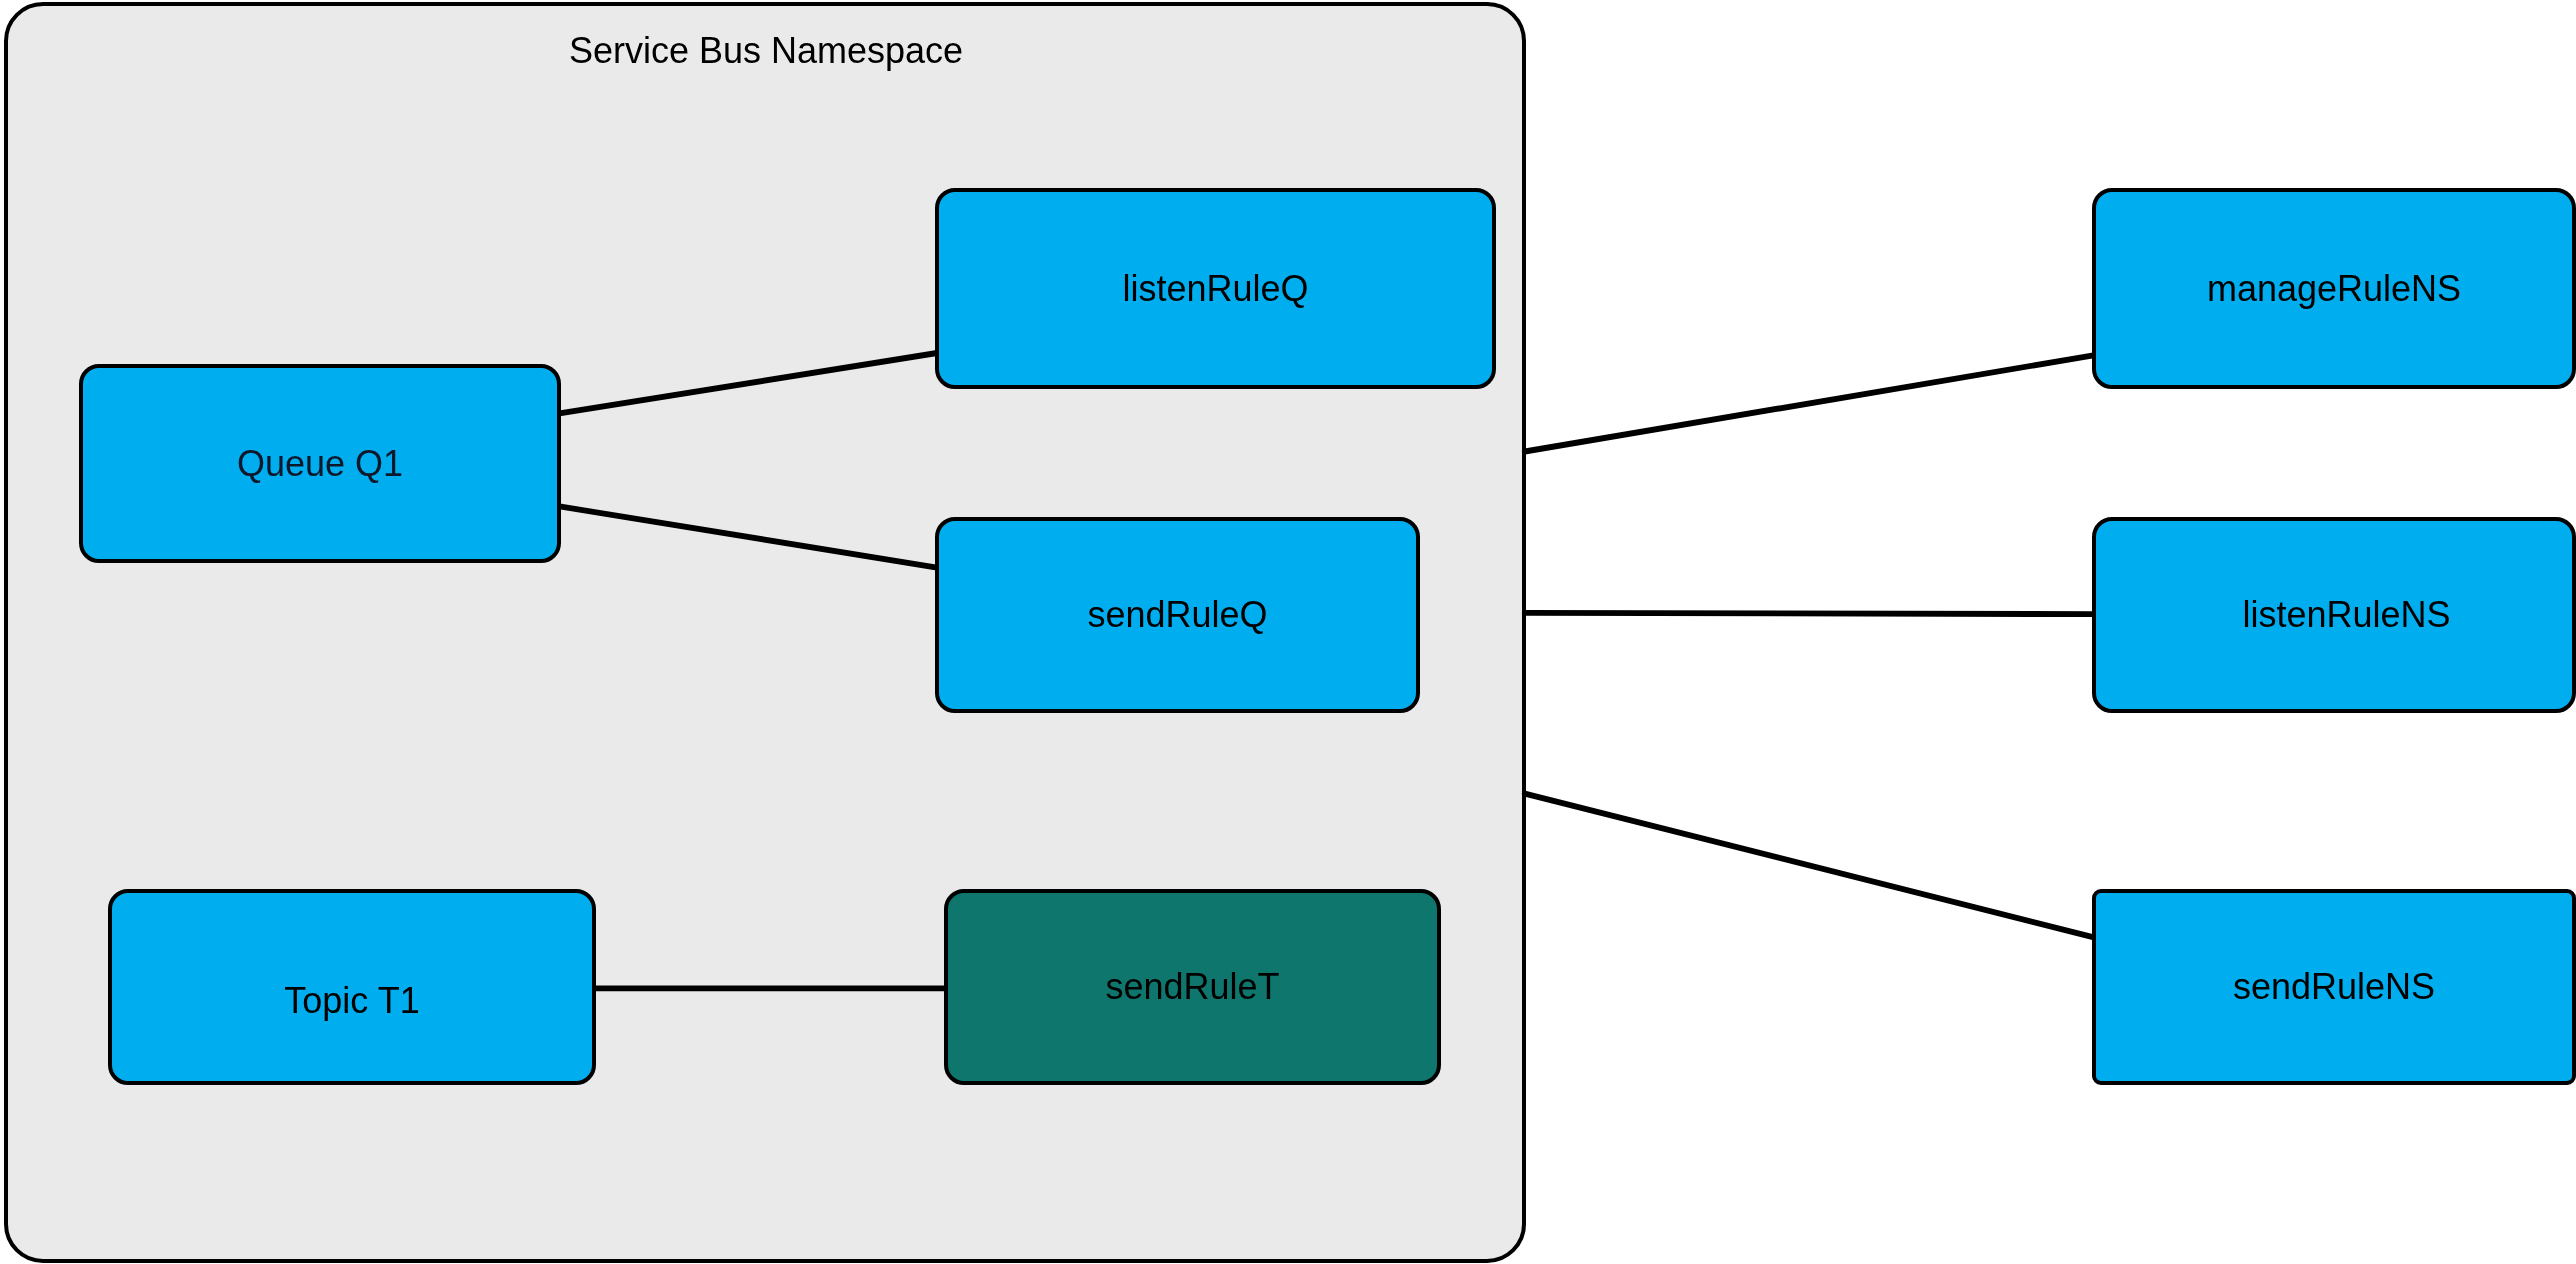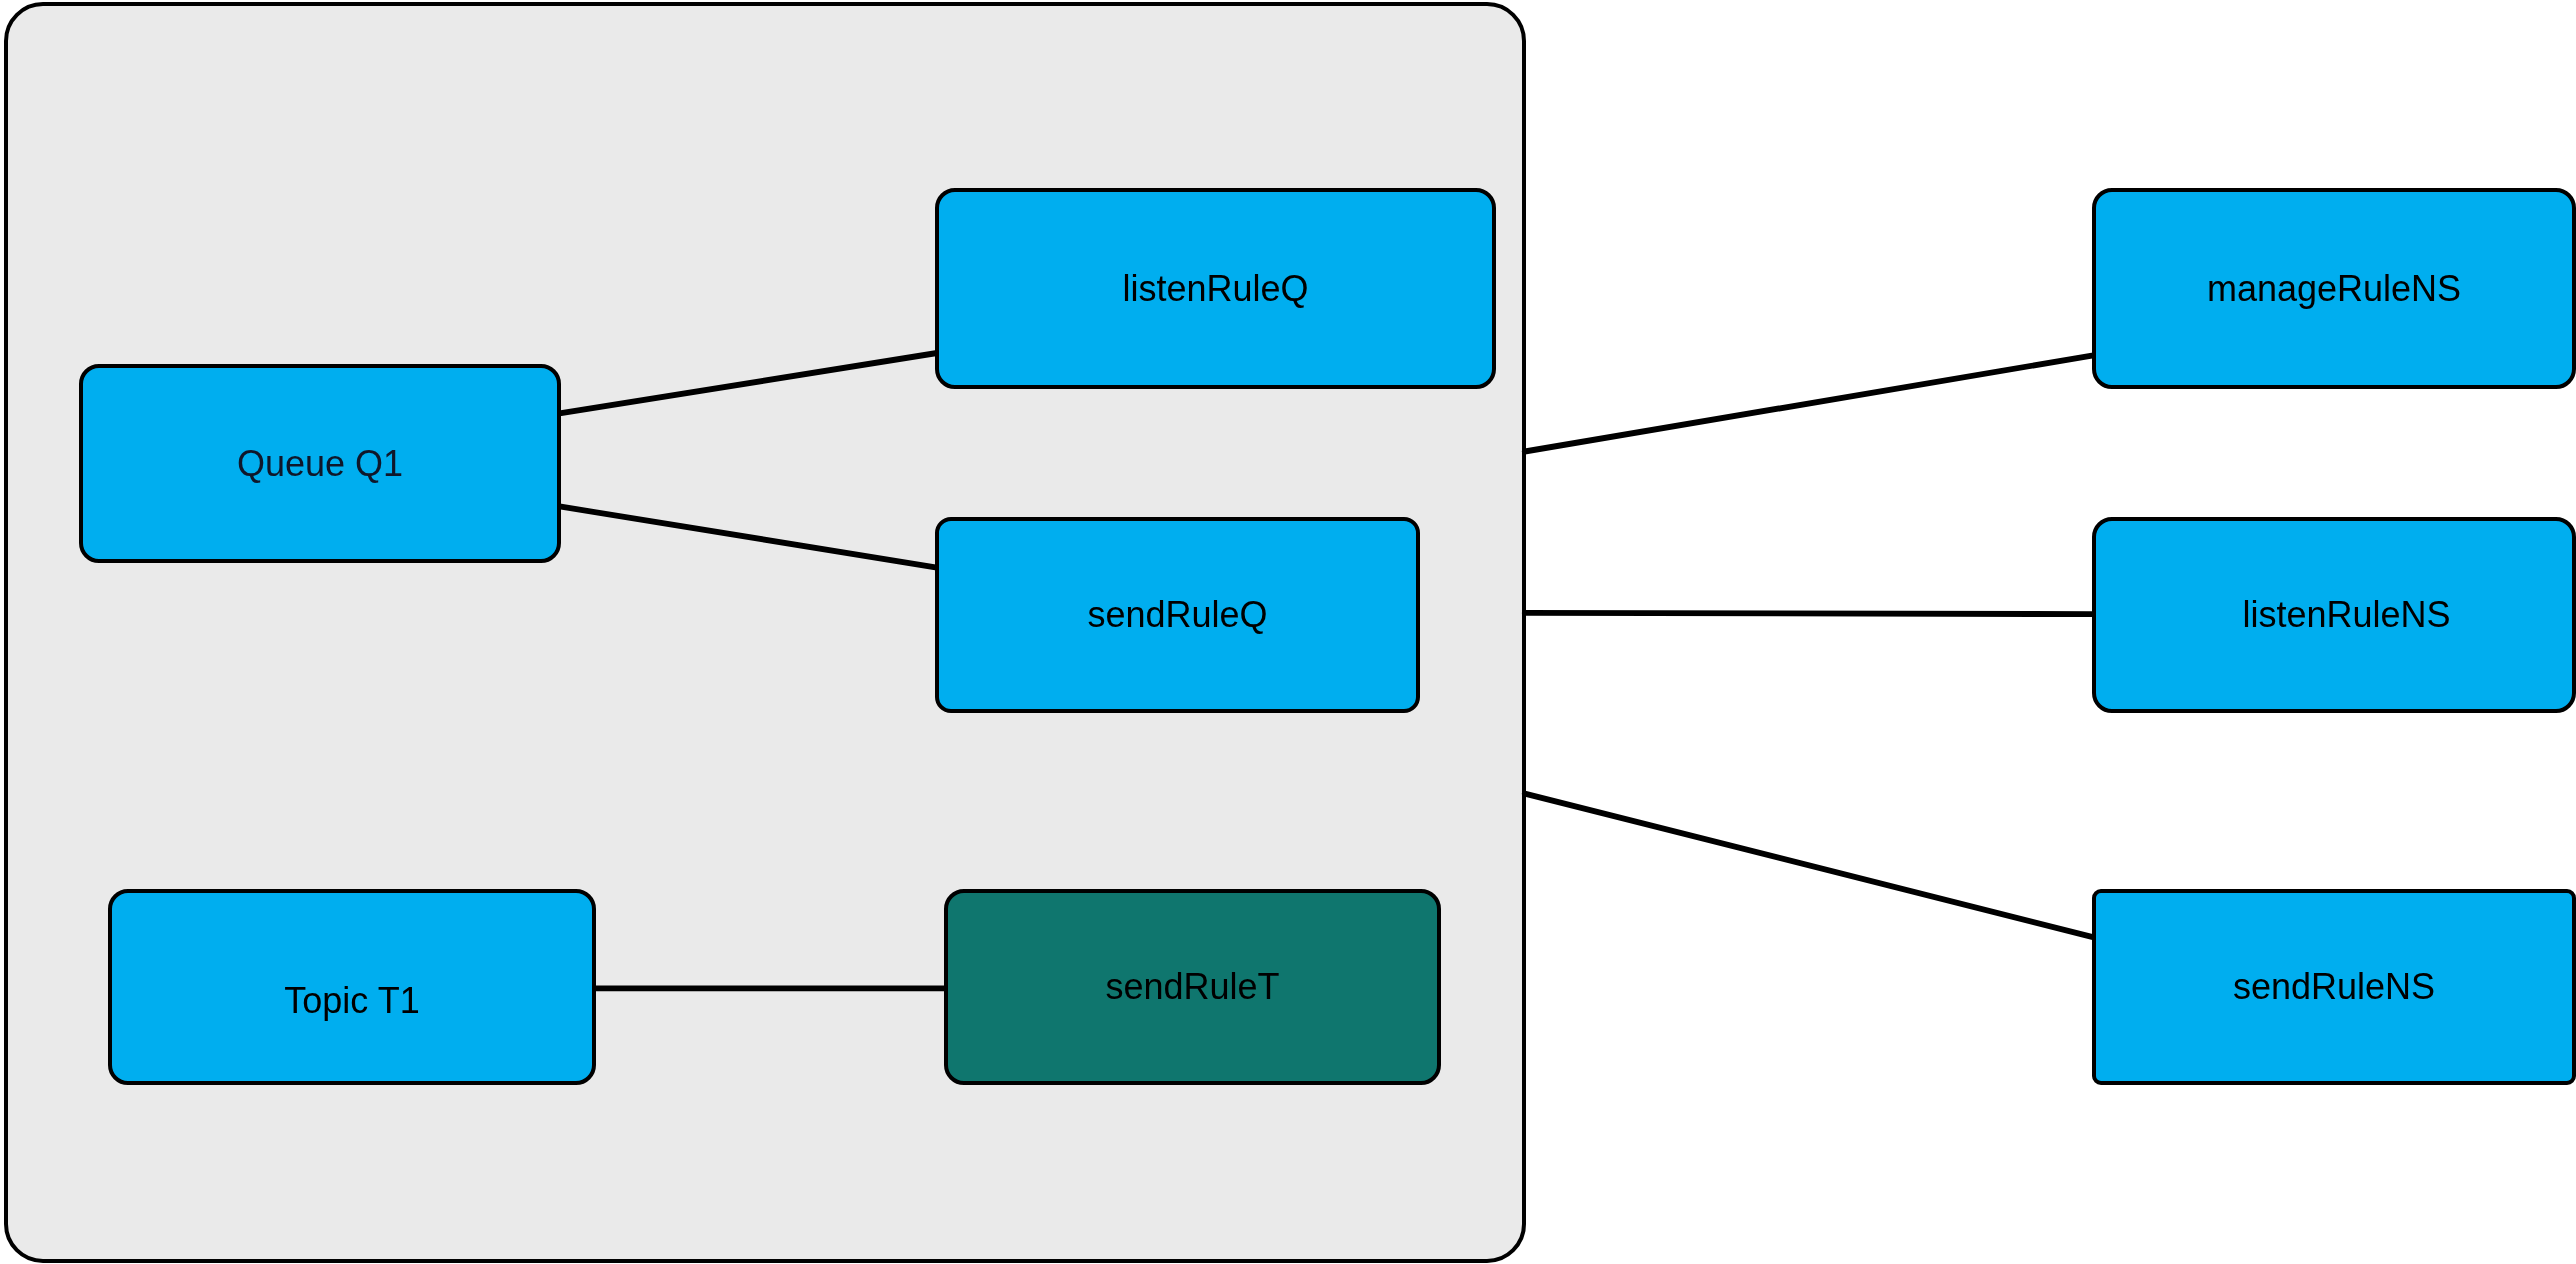--- a/index.html
+++ b/index.html
@@ -59,38 +59,39 @@
     text-align: center;
   }
 </style>
 </head>
 <body>
 
 <div id="canvas" style="background: rgb(255, 255, 255);">
 
   <div class="group-container" id="group-box" style="left: 3.5px; top: 2.3px; width: 1522px; height: 1261px; background: rgb(234, 234, 234); border-color: rgb(0, 0, 0);"></div>
 
+  <div class="group-title" id="group-title" style="left: 415px; top: 33px; width: 702px;">Service Bus Namespace</div>
 
   <svg id="edge-layer" viewBox="0 0 4406 2163" preserveAspectRatio="none">
       <line x1="957" y1="707" x2="1600" y2="604" stroke="#000000" stroke-width="10" stroke-linecap="round"></line>
       <line x1="957" y1="866" x2="1600" y2="970" stroke="#000000" stroke-width="10" stroke-linecap="round"></line>
       <line x1="1018" y1="1690" x2="1615" y2="1690" stroke="#000000" stroke-width="10" stroke-linecap="round"></line>
       <line x1="2608" y1="772" x2="3578" y2="608" stroke="#000000" stroke-width="10" stroke-linecap="round"></line>
       <line x1="2608" y1="1048" x2="3578" y2="1050" stroke="#000000" stroke-width="10" stroke-linecap="round"></line>
       <line x1="2608" y1="1357" x2="3578" y2="1602" stroke="#000000" stroke-width="10" stroke-linecap="round"></line>
     </svg>
 
   <div id="node-layer">
       <div class="node" style="left: 79px; top: 364px; width: 482px; height: 199px; background: rgb(0, 174, 239); border-color: rgb(0, 0, 0);">
         <span class="node-label" style="color: #0f172a;">Queue Q1</span>
       </div>
       <div class="node" style="left: 935px; top: 188px; width: 561px; height: 201px; background: rgb(0, 174, 239); border-color: rgb(0, 0, 0);">
         <span class="node-label" style="color: rgb(0, 0, 0);">listenRuleQ</span>
       </div>
-      <div class="node" style="left: 935px; top: 517px; width: 485px; height: 196px; background: rgb(0, 174, 239); border-color: rgb(0, 0, 0); border-radius: 16px;">
+      <div class="node" style="left: 935px; top: 517px; width: 485px; height: 196px; background: rgb(0, 174, 239); border-color: rgb(0, 0, 0);">
         <span class="node-label" style="color: rgb(0, 0, 0);">sendRuleQ</span>
       </div>
       <div class="node" style="left: 108px; top: 889px; width: 488px; height: 196px; background: rgb(0, 174, 239); border-color: rgb(0, 0, 0);">
         <span class="node-label" style="color: rgb(0, 0, 0); margin-top: 28px;">Topic T1</span>
       </div>
       <div class="node" style="left: 944px; top: 889px; width: 497px; height: 196px; background: #0f766e; border-color: rgb(0, 0, 0);">
         <span class="node-label" style="color: rgb(0, 0, 0);">sendRuleT</span>
       </div>
       <div class="node" style="left: 2092px; top: 188px; width: 484px; height: 201px; background: rgb(0, 174, 239); border-color: rgb(0, 0, 0);">
         <span class="node-label" style="color: rgb(0, 0, 0);">manageRuleNS</span>

